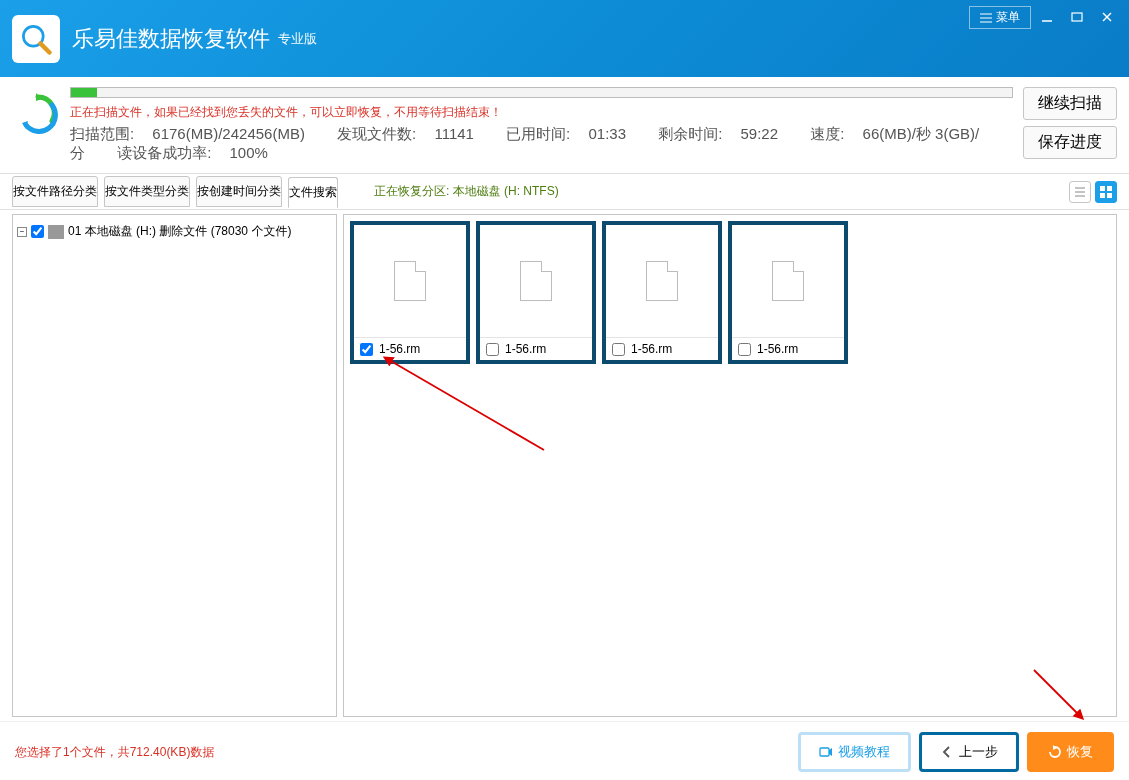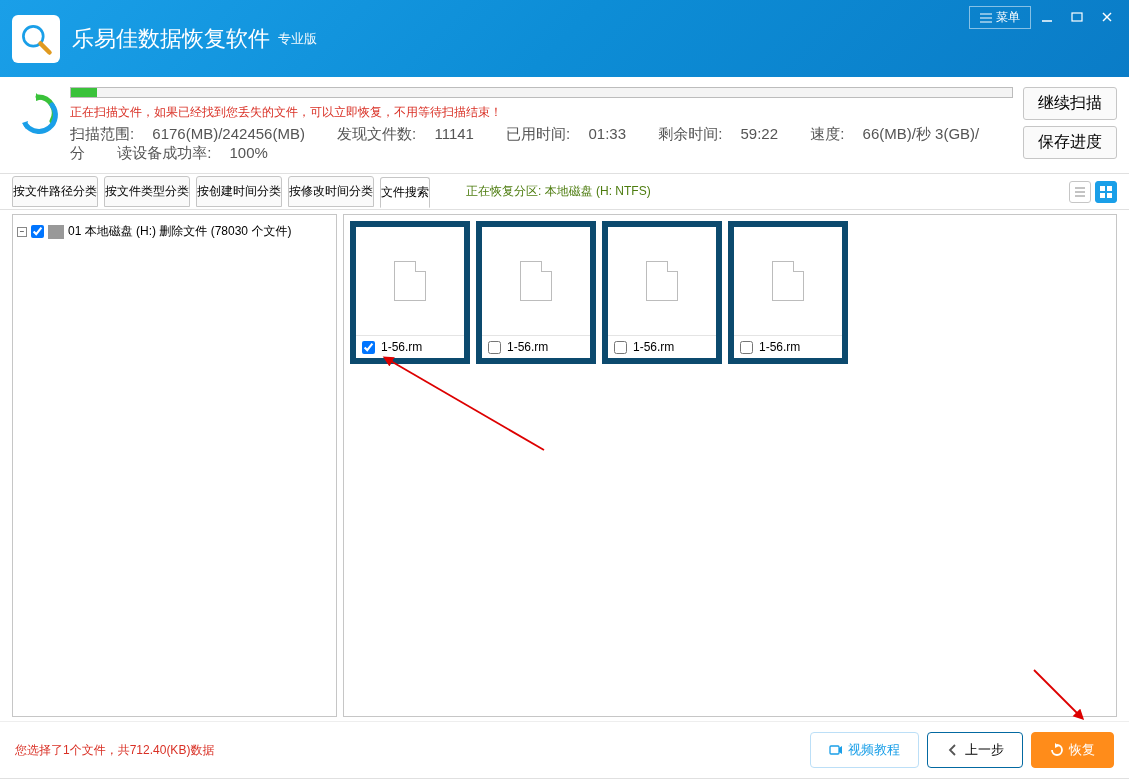--- a/index.html
+++ b/index.html
@@ -36,34 +36,34 @@
 
 .content { display: flex; height: 511px; padding: 4px 12px; gap: 6px; }
 .tree-pane { width: 325px; border: 1px solid #c6c6c6; padding: 6px 4px; overflow: auto; }
 .tree-node { display: flex; align-items: center; gap: 4px; padding: 2px 0; }
 .tree-toggle { width: 10px; height: 10px; display: flex; align-items: center; justify-content: center; border: 1px solid #888; font-size: 8px; line-height: 1; }
 .tree-cb { width: 13px; height: 13px; }
 .tree-icon { width: 16px; height: 14px; background: #999; }
 .tree-label { font-size: 12px; }
 
 .file-pane { flex: 1; border: 1px solid #c6c6c6; padding: 6px; display: flex; flex-wrap: wrap; align-content: flex-start; gap: 6px; position: relative; }
-.file-card { width: 120px; height: 143px; border: 6px solid #0c4a6e; display: flex; flex-direction: column; }
+.file-card { width: 120px; height: 143px; border: 4px solid #0c4a6e; display: flex; flex-direction: column; }
 .file-thumb { flex: 1; display: flex; align-items: center; justify-content: center; }
 .file-thumb .page-ico { width: 32px; height: 40px; border: 1px solid #bcbcbc; position: relative; background: #fff; }
 .file-thumb .page-ico::before { content: ""; position: absolute; right: -1px; top: -1px; width: 10px; height: 10px; background: #fff; border-left: 1px solid #bcbcbc; border-bottom: 1px solid #bcbcbc; }
 .file-foot { border-top: 1px solid #e4e4e4; padding: 4px 6px; display: flex; align-items: center; gap: 6px; }
 .file-foot input { width: 13px; height: 13px; }
 .file-foot span { font-size: 12px; }
 
 .arrows { position: absolute; left: 0; top: 0; pointer-events: none; }
 
 .selection-bar { padding: 10px 15px; display: flex; align-items: center; border-top: 1px solid #eee; justify-content: flex-end; }
 .sel-text { color: #d93025; font-size: 12px; }
 .action-btns { margin-left: auto; display: flex; gap: 8px; }
-.btn { padding: 8px 18px; border: 1px solid #0369a1; background: #fff; border-radius: 4px; font-size: 13px; cursor: pointer; display: flex; align-items: center; gap: 5px; }
+.btn { padding: 8px 18px; border: 3px solid #0369a1; background: #fff; border-radius: 4px; font-size: 13px; cursor: pointer; display: flex; align-items: center; gap: 5px; }
 .btn .ic { width: 14px; height: 14px; }
 .btn.primary { background: #ff8c1a; border-color: #ff8c1a; color: #fff; }
 .btn.blue-ic { color: #1a9fe8; border-color: #bcdff7; }
 
 .footer { border-top: 1px solid #e0e0e0; padding: 8px 15px; display: flex; align-items: center; gap: 16px; font-size: 12px; }
 .footer .flink { display: flex; align-items: center; gap: 5px; color: #444; cursor: pointer; }
 .footer .fcirc { width: 18px; height: 18px; border-radius: 50%; background: #1a9fe8; display: flex; align-items: center; justify-content: center; color: #fff; font-size: 11px; }
 .footer .red-link { color: #d93025; margin-left: 20px; cursor: pointer; }
 .footer .version { margin-left: auto; color: #666; }
 </style>
@@ -134,21 +134,20 @@
     <button>继续扫描</button>
     <button>保存进度</button>
   </div>
 </div>
 
 <div class="tab-row">
   <div id="tabs-holder" style="display:flex; gap:6px;">
       <div class="tab">按文件路径分类</div>
       <div class="tab">按文件类型分类</div>
       <div class="tab">按创建时间分类</div>
-      <div class="tab">按修改时间分类</div>
       <div class="tab active">文件搜索</div>
     </div>
   <div class="tab-info">
     <span>正在恢复分区:</span> <span>本地磁盘 (H: NTFS)</span>
   </div>
   <div class="view-toggle">
     <div class="vbtn">
       <svg width="14" height="14" viewBox="0 0 14 14">
           <line x1="2" y1="3" x2="12" y2="3" stroke="#888"></line>
           <line x1="2" y1="7" x2="12" y2="7" stroke="#888"></line>

